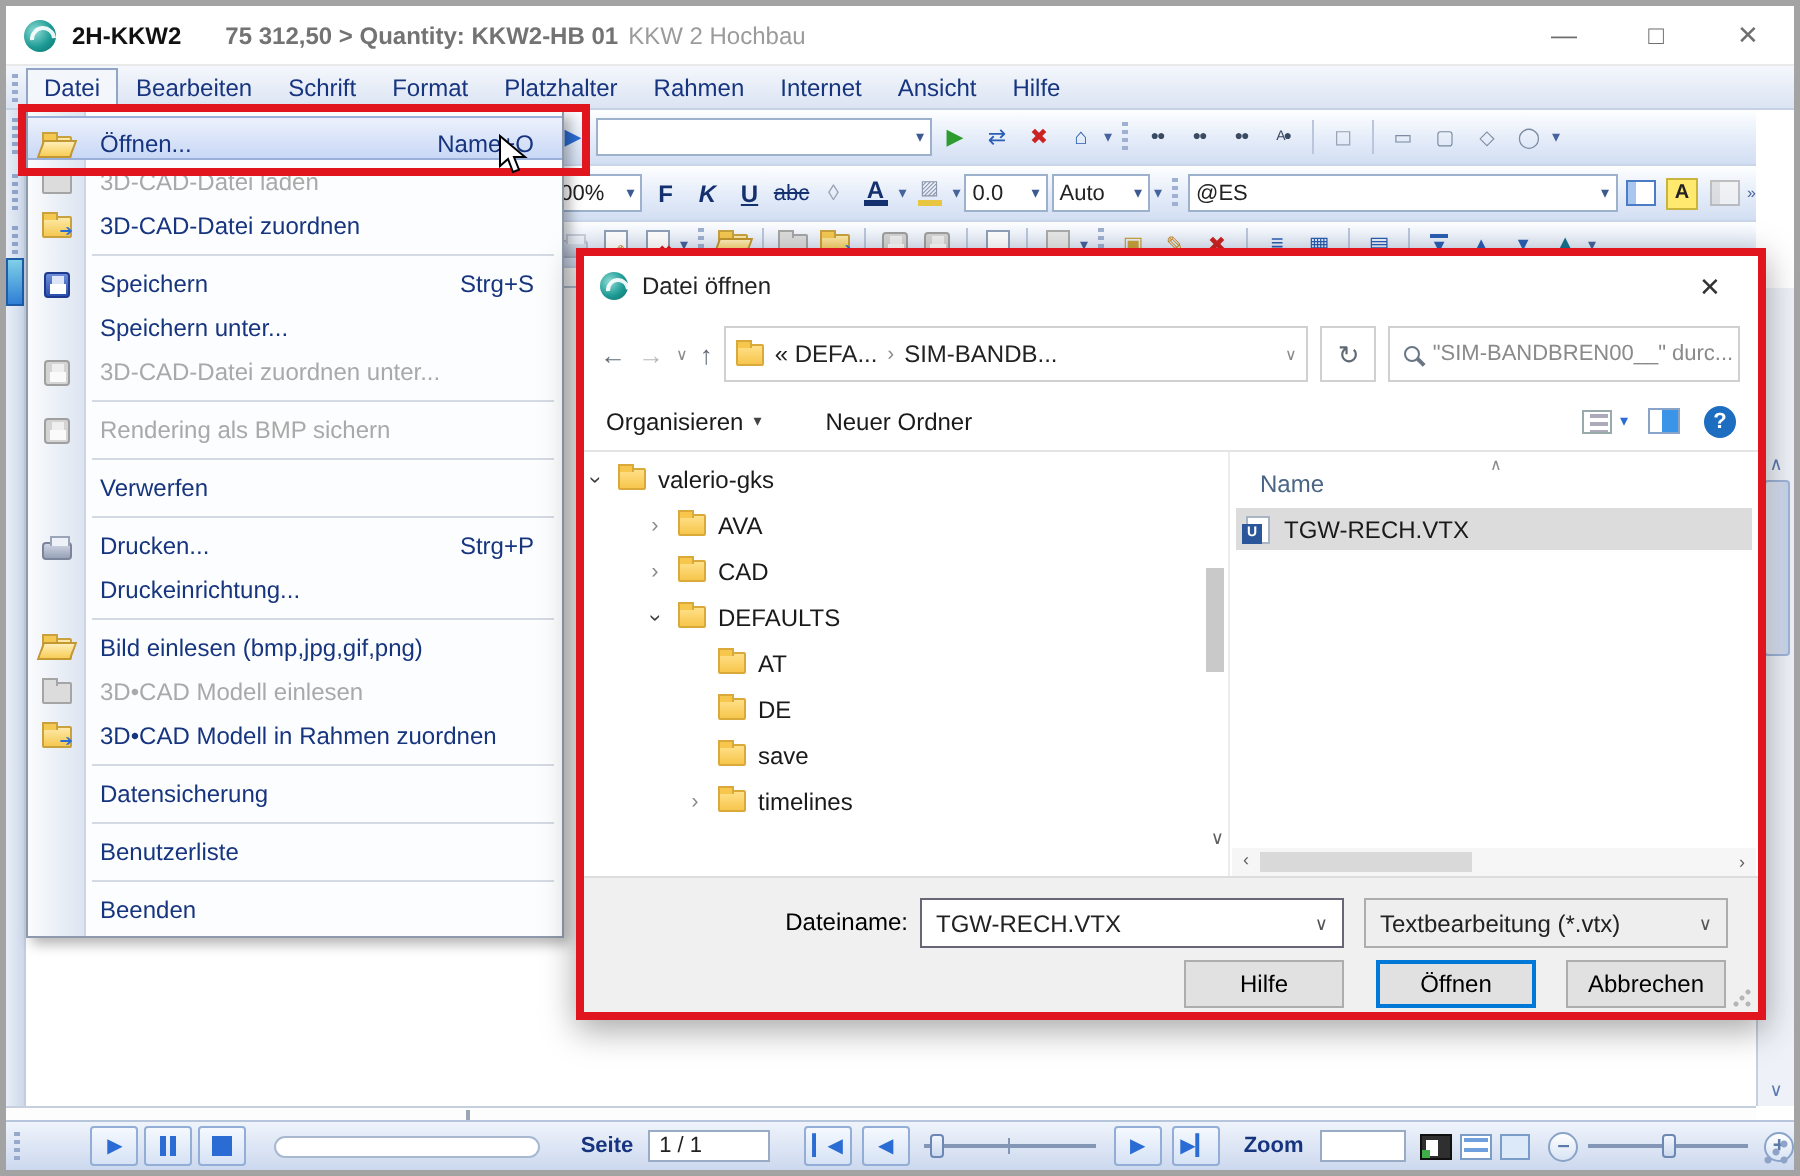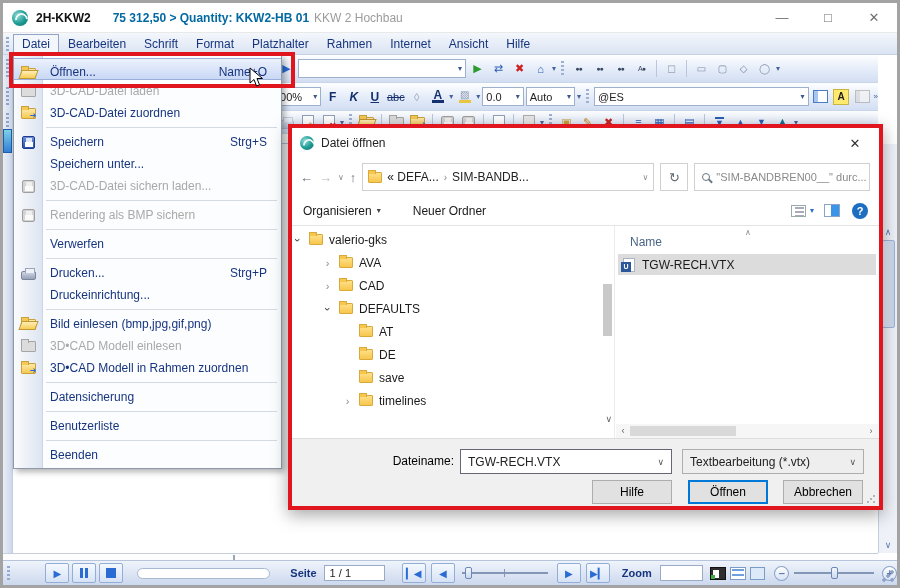--- a/index.html
+++ b/index.html
@@ -10,21 +10,21 @@
 
   
   .titlebar { position:absolute; left:0; top:0; right:0; height:30px; background:#fff;
     display:flex; align-items:center; padding-left:9px; border-bottom:1px solid #e9e9e9; }
   .applogo { width:16px; height:16px; border-radius:50%;
     background: radial-gradient(circle at 35% 35%, #8fdcd6, #1d9a94 55%, #0d6f6a); position:relative; flex:0 0 auto;}
   .applogo::after { content:""; position:absolute; left:3px; top:3px; width:9px; height:9px;
     border:2px solid rgba(255,255,255,.9); border-right-color:transparent; border-bottom-color:transparent;
     border-radius:50%; transform:rotate(40deg); }
   .tt-app { margin-left:8px; font-weight:bold; color:#111; }
-  .tt-doc { margin-left:22px; font-weight:bold; color:#0369a1; }
+  .tt-doc { margin-left:22px; font-weight:bold; color:#737373; }
   .tt-suffix { margin-left:5px; color:#9b9b9b; }
   .wcontrols { margin-left:auto; display:flex; height:100%; }
   .wbtn { width:46px; height:100%; display:flex; align-items:center; justify-content:center;
     color:#707070; font-size:13px; }
 
   
   .menubar { position:absolute; left:0; top:30px; right:0; height:22px;
     background:linear-gradient(#f4f7fc,#dbe4f3); border-bottom:1px solid #c6d1e4;
     display:flex; align-items:center; color:#17357f; }
   .grip { width:3px; height:14px; margin:0 4px 0 3px;
@@ -502,21 +502,21 @@
       <span class="ms">Strg+S</span>
     </div>
     <div class="mi">
       <span class="mic"></span>
       <span class="ml">Speichern unter...</span>
     </div>
     <div class="mi dis">
       <span class="mic">
           <span class="flop gray"></span>
         </span>
-      <span class="ml">3D-CAD-Datei sichern laden...</span>
+      <span class="ml">3D-CAD-Datei zuordnen unter...</span>
     </div>
     <div class="msep"></div>
     <div class="mi dis">
       <span class="mic">
           <span class="flop gray"></span>
         </span>
       <span class="ml">Rendering als BMP sichern</span>
     </div>
     <div class="msep"></div>
     <div class="mi">

